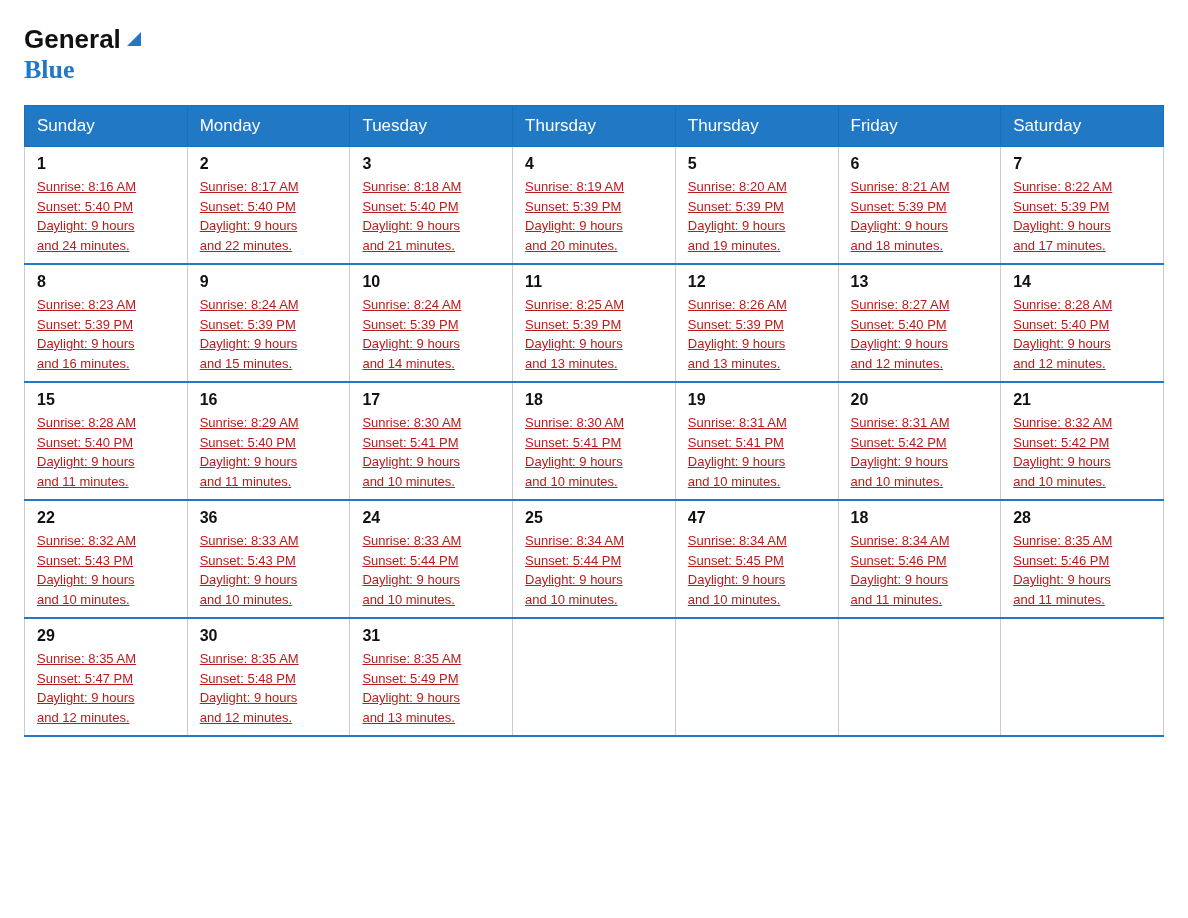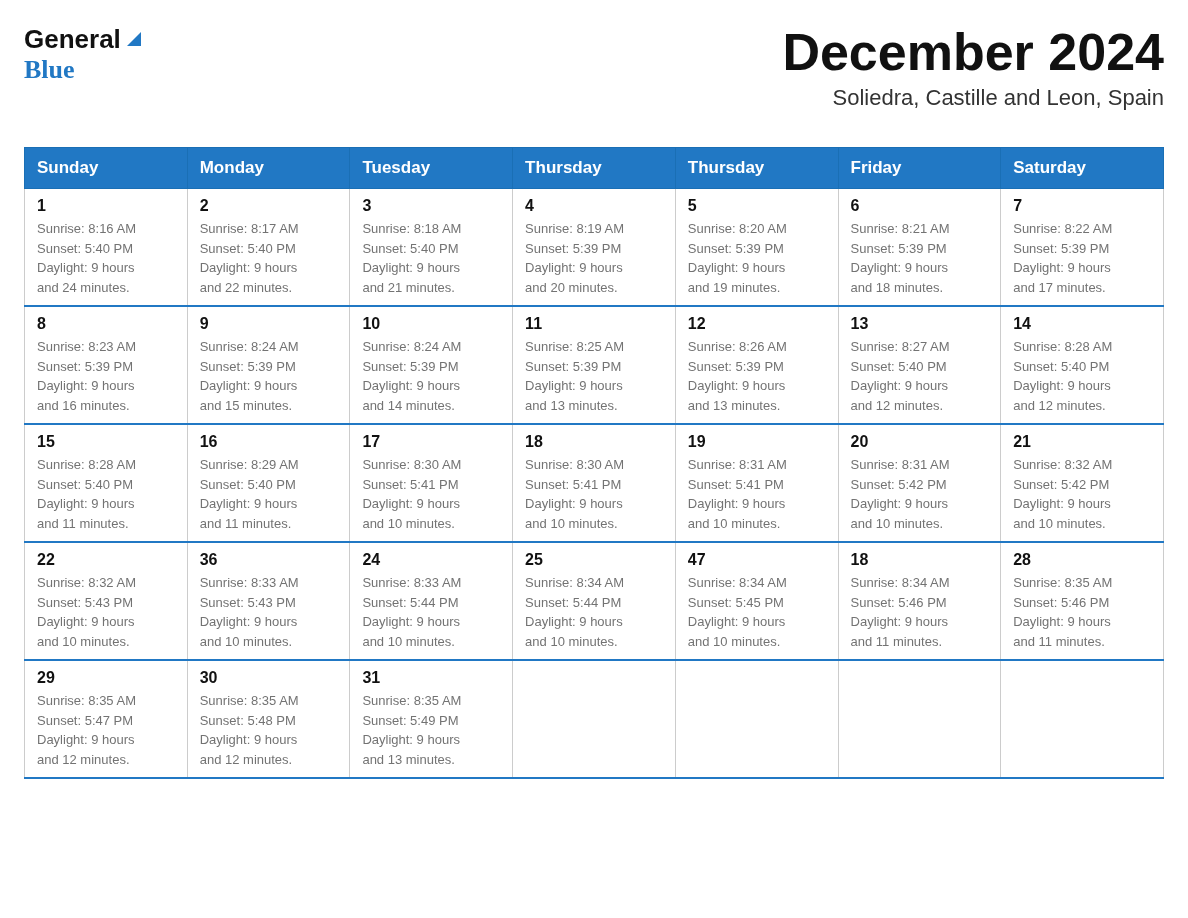--- a/index.html
+++ b/index.html
@@ -7,21 +7,21 @@
       font-family: Arial, sans-serif;
       background: #fff;
       padding: 24px;
       width: 1188px;
       min-height: 918px;
     }
     .header {
       display: flex;
       justify-content: space-between;
       align-items: flex-start;
-      margin-bottom: 36px;
+      margin-bottom: 20px;
     }
     .logo {
       display: flex;
       flex-direction: column;
       align-items: flex-start;
     }
     .logo-row {
       display: flex;
       align-items: center;
     }
@@ -40,21 +40,21 @@
       margin-top: 4px;
     }
     table {
       width: 100%;
       border-collapse: collapse;
     }
     thead tr th {
       background-color: #2178c4;
       color: #fff;
       font-size: 17px;
-      font-weight: bold;
+      font-weight: normal;
       padding: 10px 12px;
       text-align: left;
       border: 1px solid #1a6fb5;
     }
     tbody tr td {
       vertical-align: top;
       padding: 8px 12px;
       border: 1px solid #ccc;
       font-size: 13.5px;
       color: #222;
@@ -65,46 +65,43 @@
       border-bottom: 2px solid #2178c4;
     }
     .day-number {
       font-size: 16px;
       font-weight: bold;
       color: #111;
       margin-bottom: 4px;
     }
     .day-info {
       font-size: 13px;
-      color: #737373;
+      color: #b91c1c;
       line-height: 1.5;
+      text-decoration: underline;
     }
     .empty-cell {
       background: #fff;
     }
   </style>
 </head>
 <body>
 
 <div class="header">
   <div class="logo">
     <div class="logo-row">
       <span style="font-size:26px;font-weight:bold;color:#111;font-family:Arial,sans-serif;">General</span>
       <svg width="22" height="22" viewBox="0 0 22 22" style="margin-left:2px;margin-top:-2px;">
         <polygon points="4,18 18,18 18,4" fill="#2178c4"></polygon>
       </svg>
     </div>
     <div>
       <span style="font-size:26px;font-weight:bold;color:#2178c4;font-family:Liberation Serif, serif;">Blue</span>
     </div>
   </div>
-  <div class="title-block">
-    <div class="month-title">December 2024</div>
-    <div class="location-title">Soliedra, Castille and Leon, Spain</div>
-  </div>
 </div>
 
 <table>
   <thead>
     <tr>
     <th>Sunday</th>
         <th>Monday</th>
         <th>Tuesday</th>
         <th>Thursday</th>
         <th>Thursday</th>

